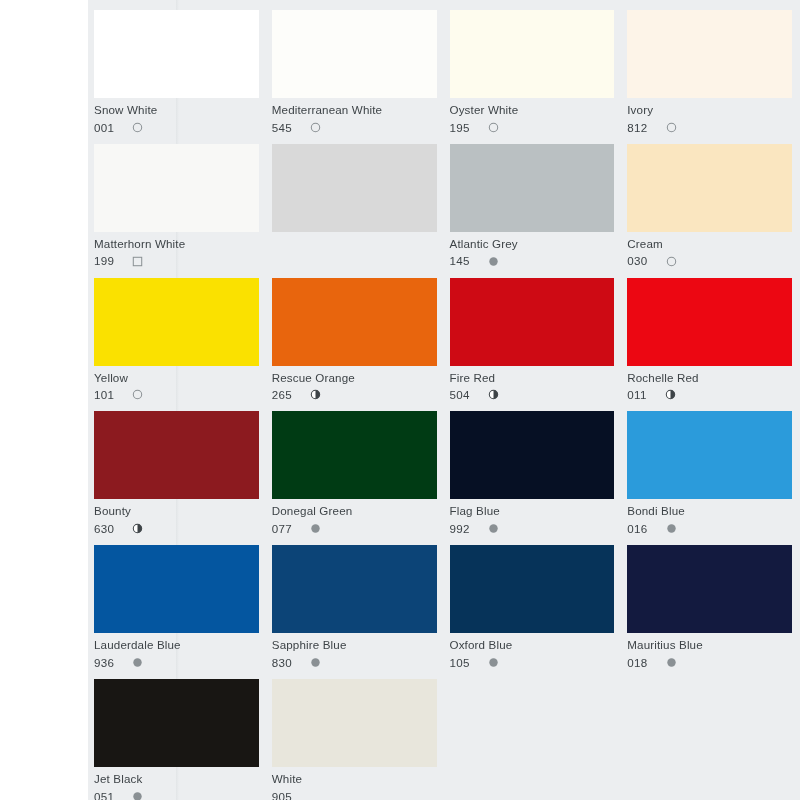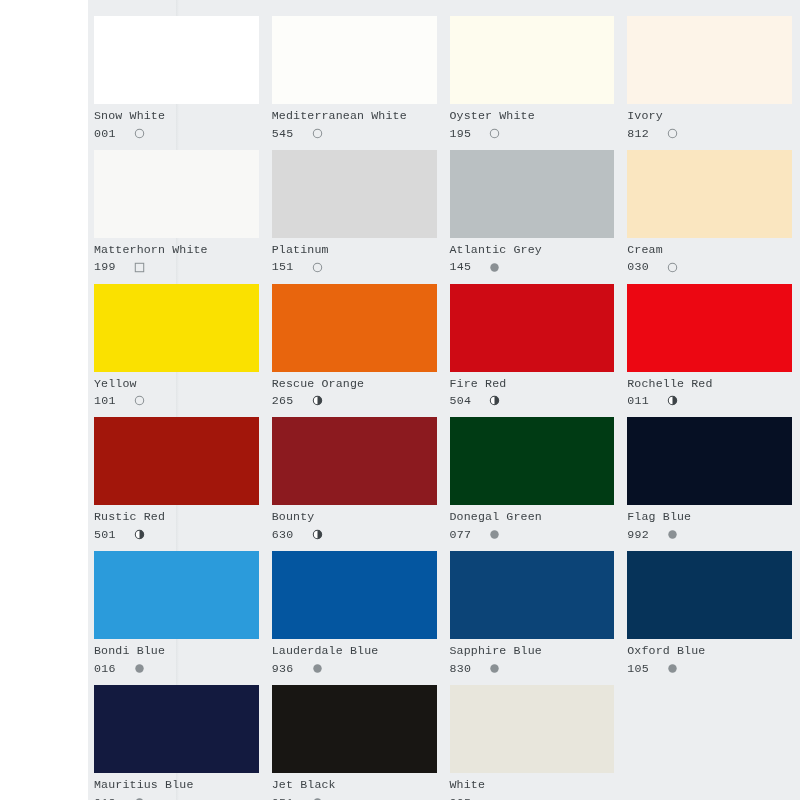--- a/index.html
+++ b/index.html
@@ -22,22 +22,21 @@
     column-gap:13px;
     row-gap:0px;
     padding:0px 8px 0 6px;
     box-sizing:border-box;
     width:712px;
   }
   .cell{
     position:relative;
     height:133.8px;
     box-sizing:border-box;
-    padding-top:16px;
-    font-family:Liberation Mono, monospace;
+    padding-top:10px;
   }
   .swatch{
     width:100%;
     height:88px;
     display:block;
     box-sizing:border-box;
   }
   .meta{
     padding-top:6px;
     color:#3f4447;
@@ -147,31 +146,20 @@
               <span class="ficon">
                 <svg viewBox="0 0 12 12" aria-hidden="true">
                   <rect x="1.4" y="1.4" width="9.2" height="9.2" fill="none" stroke="#8a9094" stroke-width="1.1"></rect>
                 </svg>
               </span>
             </div>
           </div>
         </div>
         <div class="cell">
           <div class="swatch" style="background: rgb(217, 217, 217);"></div>
-          <div class="meta">
-            <span class="cname">Platinum</span>
-            <div class="crow">
-              <span class="ccode">151</span>
-              <span class="ficon">
-                <svg viewBox="0 0 12 12" aria-hidden="true">
-                  <circle cx="6" cy="6" r="4.6" fill="none" stroke="#8a9094" stroke-width="1.1"></circle>
-                </svg>
-              </span>
-            </div>
-          </div>
         </div>
         <div class="cell">
           <div class="swatch" style="background: rgb(186, 192, 194);"></div>
           <div class="meta">
             <span class="cname">Atlantic Grey</span>
             <div class="crow">
               <span class="ccode">145</span>
               <span class="ficon">
                 <svg viewBox="0 0 12 12" aria-hidden="true">
                   <circle cx="6" cy="6" r="4.6" fill="#8a9094"></circle>
@@ -237,35 +225,20 @@
               </span>
             </div>
           </div>
         </div>
         <div class="cell">
           <div class="swatch" style="background: rgb(236, 7, 18);"></div>
           <div class="meta">
             <span class="cname">Rochelle Red</span>
             <div class="crow">
               <span class="ccode">011</span>
-              <span class="ficon">
-                <svg viewBox="0 0 12 12" aria-hidden="true">
-                  <circle cx="6" cy="6" r="4.6" fill="#ffffff" stroke="#3d4347" stroke-width="1.1"></circle>
-                  <path d="M6 1.4 A4.6 4.6 0 0 1 6 10.6 Z" fill="#3d4347"></path>
-                </svg>
-              </span>
-            </div>
-          </div>
-        </div>
-        <div class="cell">
-          <div class="swatch" style="background: rgb(162, 22, 11);"></div>
-          <div class="meta">
-            <span class="cname">Rustic Red</span>
-            <div class="crow">
-              <span class="ccode">501</span>
               <span class="ficon">
                 <svg viewBox="0 0 12 12" aria-hidden="true">
                   <circle cx="6" cy="6" r="4.6" fill="#ffffff" stroke="#3d4347" stroke-width="1.1"></circle>
                   <path d="M6 1.4 A4.6 4.6 0 0 1 6 10.6 Z" fill="#3d4347"></path>
                 </svg>
               </span>
             </div>
           </div>
         </div>
         <div class="cell">

